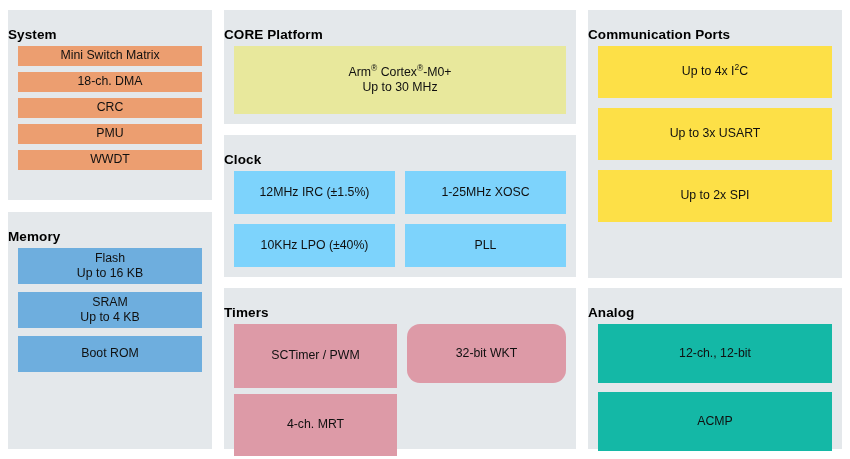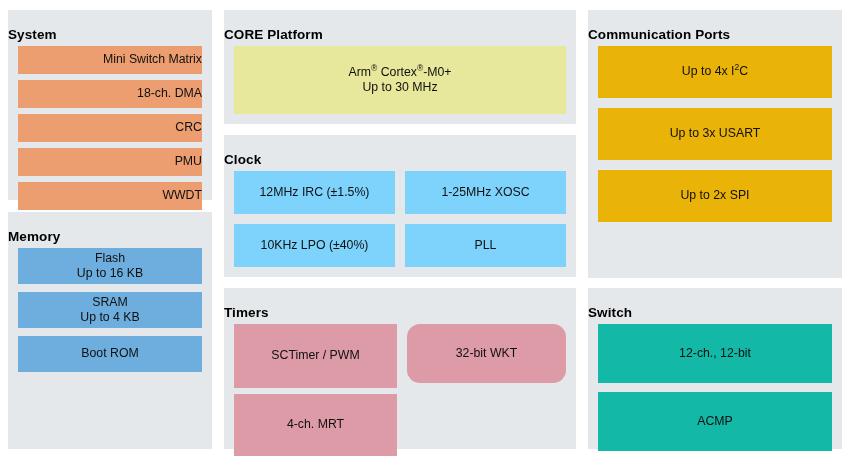--- a/index.html
+++ b/index.html
@@ -57,21 +57,21 @@
     line-height: 0;
   }
   
   .col-stack {
     display: flex;
     flex-direction: column;
     height: 100%;
   }
   
   #panel-system { left: 8px; top: 10px; width: 204px; height: 190px; }
-  #panel-system .block { background: #ec9e70; height: 28px; margin-bottom: 6px; justify-content: flex-end; }
+  #panel-system .block { background: #ec9e70; height: 20px; margin-bottom: 6px; }
   
   #panel-memory { left: 8px; top: 212px; width: 204px; height: 237px; }
   #panel-memory .block { background: #6eaede; height: 36px; margin-bottom: 8px; align-items: center; }
   
   #panel-core { left: 224px; top: 10px; width: 352px; height: 114px; }
   #panel-core .block { background: #e8e89c; height: 100%; }
   
   #panel-clock { left: 224px; top: 135px; width: 352px; height: 142px; }
   #panel-clock .grid2 {
     display: grid;
@@ -83,21 +83,21 @@
   #panel-clock .block { background: #7dd3fc; }
   
   #panel-timers { left: 224px; top: 288px; width: 352px; height: 161px; }
   #panel-timers .timers-wrap { position: relative; height: 100%; }
   #panel-timers .block { background: #dd9aa7; position: absolute; }
   #blk-sctimer { left: 0; top: 0; width: 163px; height: 64px; }
   #blk-wkt { left: 173px; top: 0; width: 159px; height: 59px; border-radius: 13px; }
   #blk-mrt { left: 0; top: 70px; width: 163px; height: 62px; }
   
   #panel-comm { left: 588px; top: 10px; width: 254px; height: 268px; }
-  #panel-comm .block { background: #eab308; height: 52px; margin-bottom: 10px; }
+  #panel-comm .block { background: #fde047; height: 52px; margin-bottom: 10px; }
   
   #panel-analog { left: 588px; top: 288px; width: 254px; height: 161px; }
   #panel-analog .block { background: #14b8a6; height: 59px; margin-bottom: 9px; }
 </style>
 </head>
 <body>
 
 <div id="diagram">
 
   <div class="panel" id="panel-system">
@@ -202,21 +202,21 @@
       <div class="block">
         <span>Up to 3x USART</span>
       </div>
       <div class="block">
         <span>Up to 2x SPI</span>
       </div>
     </div>
   </div>
 
   <div class="panel" id="panel-analog">
-    <div class="panel-title">Switch</div>
+    <div class="panel-title">Analog</div>
     <div class="blocks col-stack">
       <div class="block">
         <div>
           <div>12-ch., 12-bit</div>
         </div>
       </div>
       <div class="block">
         <div>
           <div>ACMP</div>
         </div>

